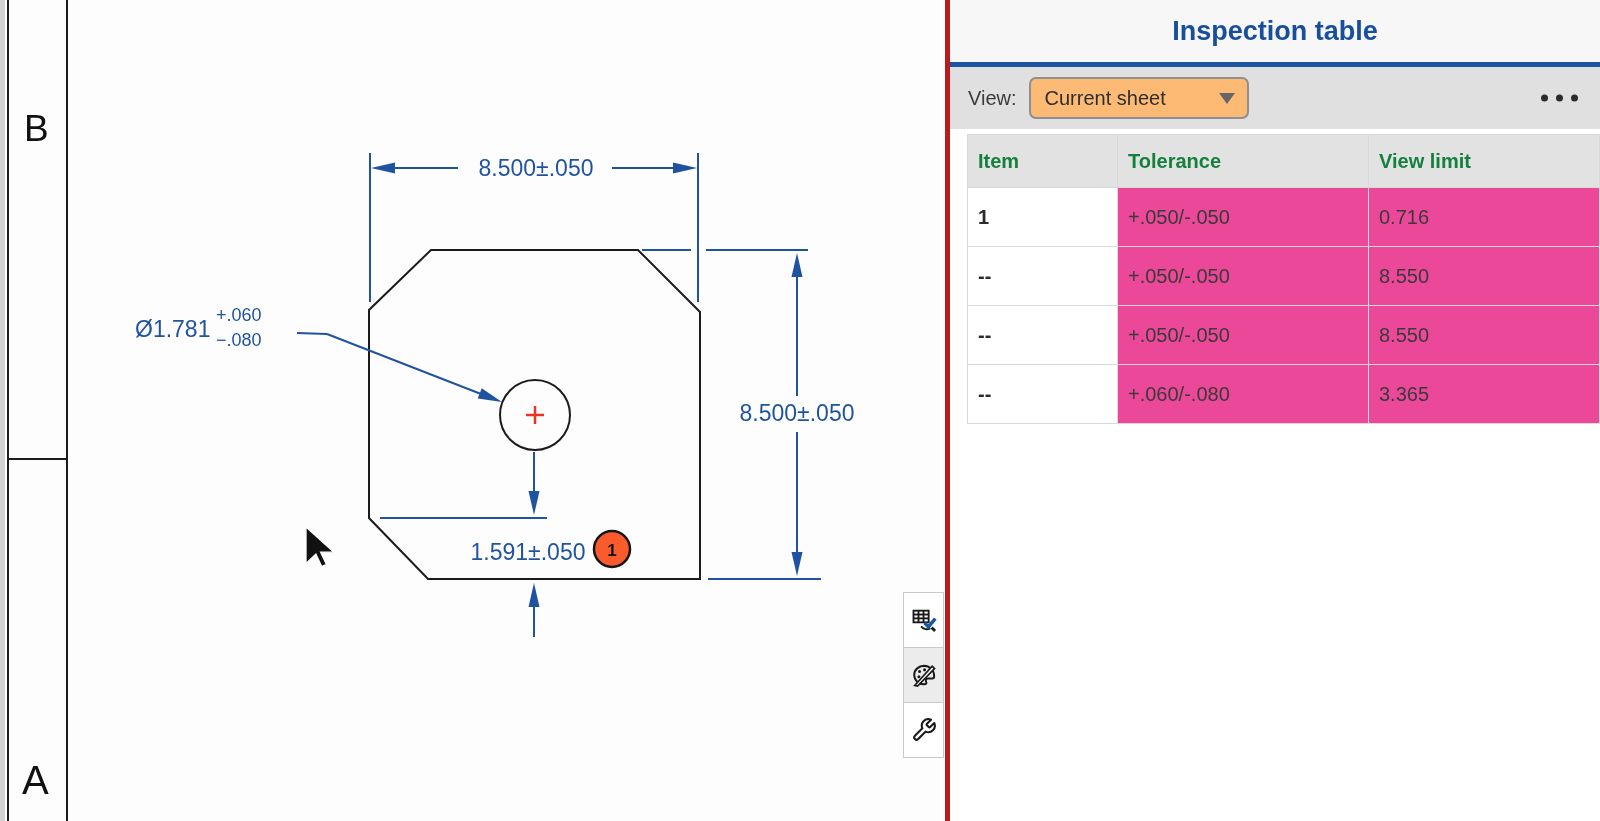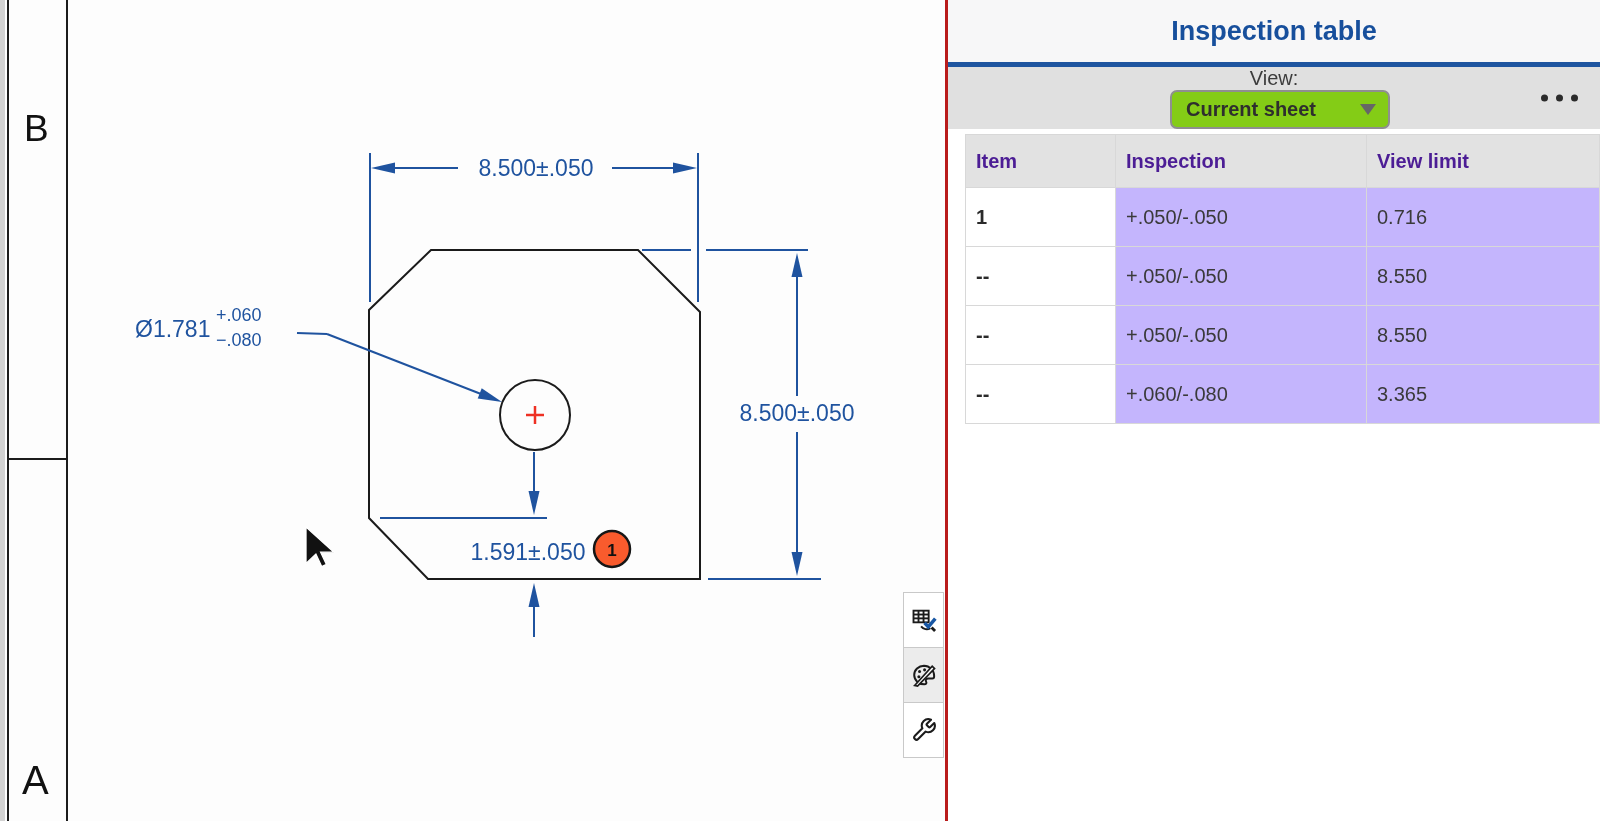--- a/index.html
+++ b/index.html
@@ -16,37 +16,37 @@
   .zone-label{position:absolute;color:#111;font-size:37px;font-weight:400;}
   .zone-label-b{left:24px;top:108px;}
   .zone-label-a{left:22px;top:758px;font-size:40px;}
   .drawing-svg{position:absolute;left:0;top:0;}
   
   .side-buttons{position:absolute;left:903px;top:593px;width:41px;display:flex;flex-direction:column;}
   .side-btn{width:41px;height:56px;background:#ffffff;border:1px solid #c9c9c9;margin-top:-1px;
     display:flex;align-items:center;justify-content:center;box-sizing:border-box;cursor:pointer;}
   .side-btn.active{background:#ececec;}
   
-  .panel{position:absolute;left:945px;top:0;width:655px;height:821px;background:#ffffff;border-left:3px solid #b91c1c;box-sizing:border-box;}
+  .panel{position:absolute;left:945px;top:0;width:655px;height:821px;background:#ffffff;border-left:5px solid #b91c1c;box-sizing:border-box;}
   .panel-header{height:62px;background:#f7f7f8;border-bottom:5px solid #1e55a0;display:flex;align-items:center;justify-content:center;}
   .panel-title{color:#174f9c;font-size:27px;font-weight:bold;}
-  .panel-toolbar{height:62px;background:#e0e0e0;display:flex;align-items:center;padding:0 18px;position:relative;flex-direction:column;}
+  .panel-toolbar{height:62px;background:#e0e0e0;display:flex;align-items:center;padding:0 18px;position:relative;}
   .view-label{font-size:20px;color:#3c3c3c;}
-  .view-dropdown{margin-left:12px;width:220px;height:42px;background:#84cc16;border:2px solid #8f8f8f;border-radius:7px;
-    display:flex;align-items:center;box-sizing:border-box;padding:0 12px 0 14px;cursor:pointer;font-weight:bold;}
+  .view-dropdown{margin-left:12px;width:220px;height:42px;background:#fdba74;border:2px solid #8f8f8f;border-radius:7px;
+    display:flex;align-items:center;box-sizing:border-box;padding:0 12px 0 14px;cursor:pointer;}
   .view-dropdown-value{font-size:20px;color:#2e2e2e;flex:1;}
   .caret-down{width:0;height:0;border-left:8px solid transparent;border-right:8px solid transparent;border-top:11px solid #666;}
   .more-options{position:absolute;right:22px;top:50%;transform:translateY(-50%);display:flex;gap:8px;cursor:pointer;}
   .more-options .dot{width:7px;height:7px;border-radius:50%;background:#2b2b2b;}
   
   .insp-table-wrap{position:absolute;left:17px;top:134px;right:0;}
   table.insp{border-collapse:collapse;width:100%;table-layout:fixed;}
   table.insp th,table.insp td{border:1px solid #d8d8d8;text-align:left;padding:0 0 0 10px;font-size:20px;box-sizing:border-box;}
-  table.insp th{height:53px;background:#e2e2e2;color:#4c1d95;font-weight:bold;}
-  table.insp td{height:59px;color:#3a3a3a;background:#c4b5fd;}
+  table.insp th{height:53px;background:#e2e2e2;color:#15803d;font-weight:bold;}
+  table.insp td{height:59px;color:#3a3a3a;background:#ec4899;}
   table.insp td.item-cell{background:#ffffff;font-weight:bold;color:#2a2a2a;}
   table.insp tr{border-right:none;}
   .col-item{width:150px;}
   .col-tol{width:251px;}
 </style>
 </head>
 <body>
 
 <div class="drawing-area">
   <div class="edge-strip"></div>
@@ -173,21 +173,21 @@
   <div class="insp-table-wrap">
     <table class="insp">
       <colgroup>
           <col class="col-item">
           <col class="col-tol">
           <col>
         </colgroup>
       <thead>
         <tr>
           <th>Item</th>
-          <th>Inspection</th>
+          <th>Tolerance</th>
           <th>View limit</th>
         </tr>
       </thead>
       <tbody>
         <tr>
           <td class="item-cell">1</td>
           <td>+.050/-.050</td>
           <td>0.716</td>
         </tr>
         <tr>

